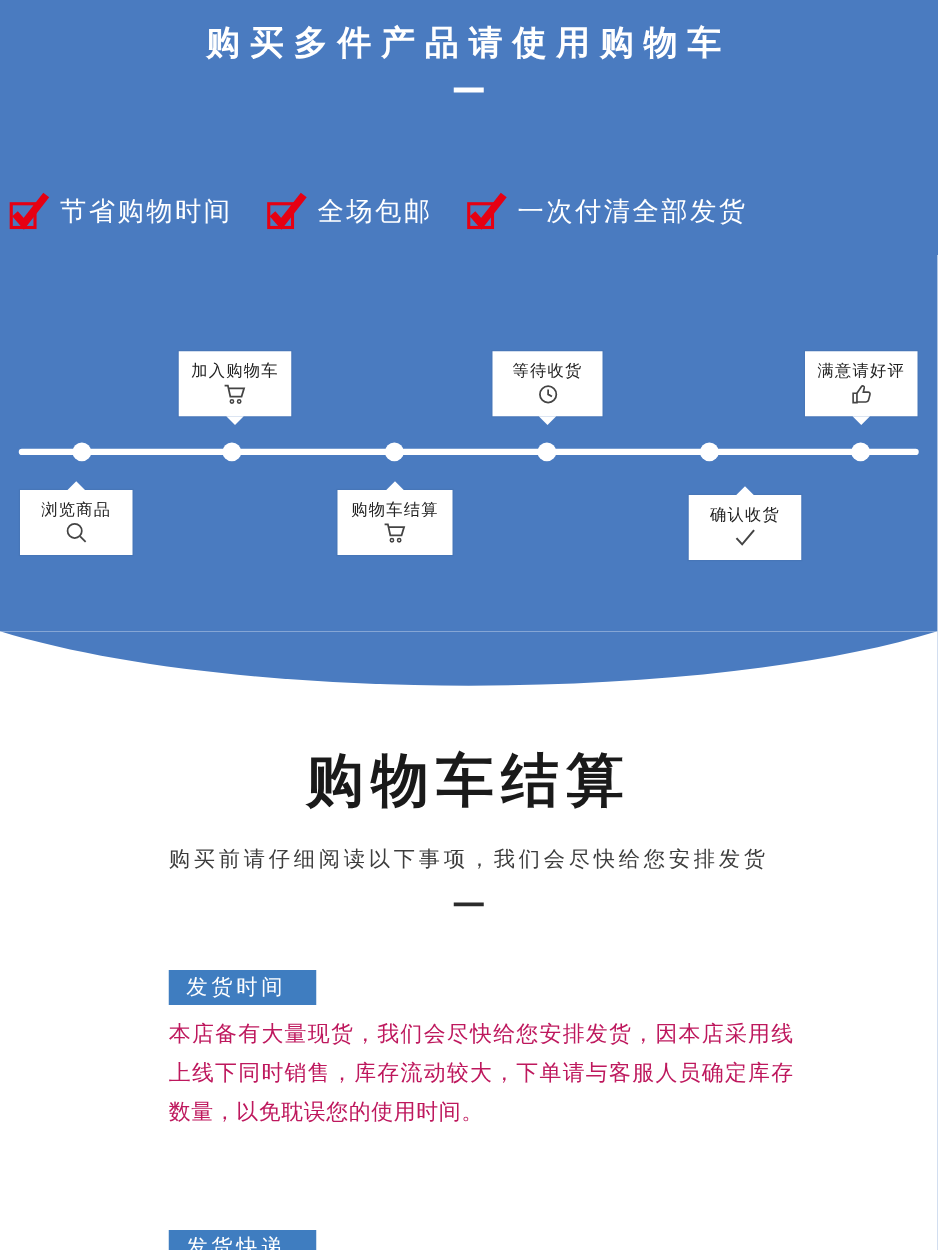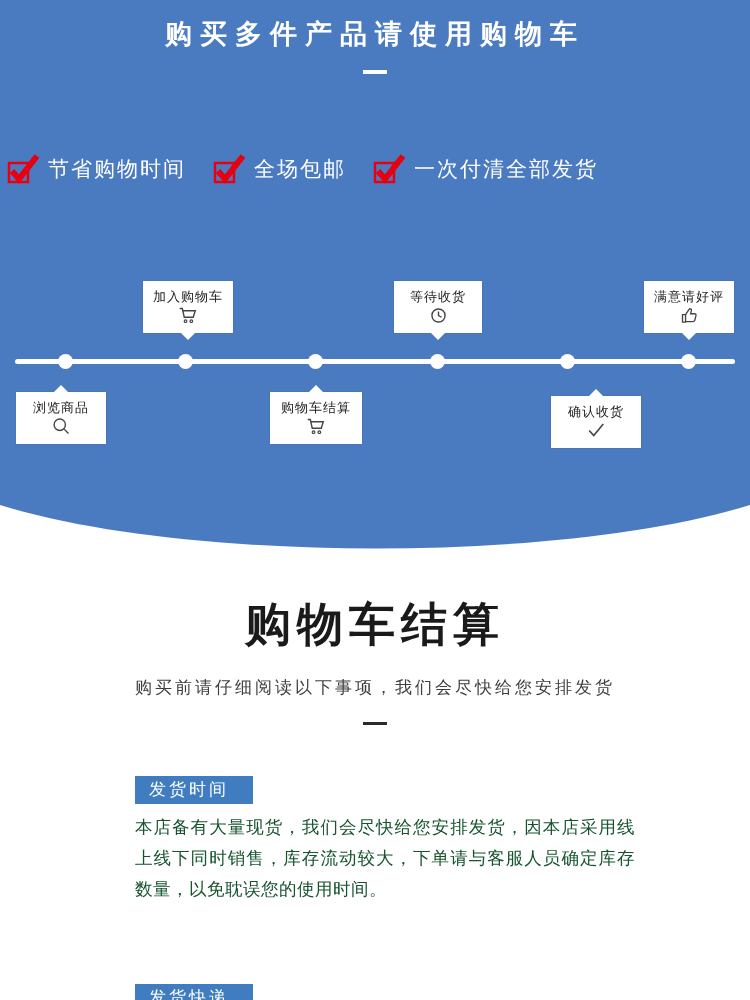--- a/index.html
+++ b/index.html
@@ -40,21 +40,21 @@
   .notice-sub { position:absolute; top:676px; left:0; width:750px; text-align:center;
     font-size:17px; color:#3d3d3d; letter-spacing:3px; }
   .notice-dash { position:absolute; top:722px; left:50%; transform:translateX(-50%);
     width:24px; height:3px; background:#2b2b2b; }
 
   .sec-head { position:absolute; left:135px; background:#3f7dc0; color:#ffffff; font-size:17px;
     letter-spacing:3px; padding:4px 24px 4px 14px; line-height:20px; }
   .sec-head.h1 { top:776px; }
   .sec-head.h2 { top:984px; }
   .sec-body { position:absolute; left:135px; top:812px; width:500px; font-size:17.5px;
-    color:#14532d; line-height:31px; letter-spacing:0.5px; text-align:justify; }
+    color:#be185d; line-height:31px; letter-spacing:0.5px; text-align:justify; }
 </style>
 </head>
 <body>
 
 <div id="screen">
 
   <div class="banner"></div>
   <svg class="banner-curve" viewBox="0 0 750 60" preserveAspectRatio="none">
     <path d="M0 0 C 187 58, 563 58, 750 0 Z" fill="#4a7bc0"></path>
   </svg>

